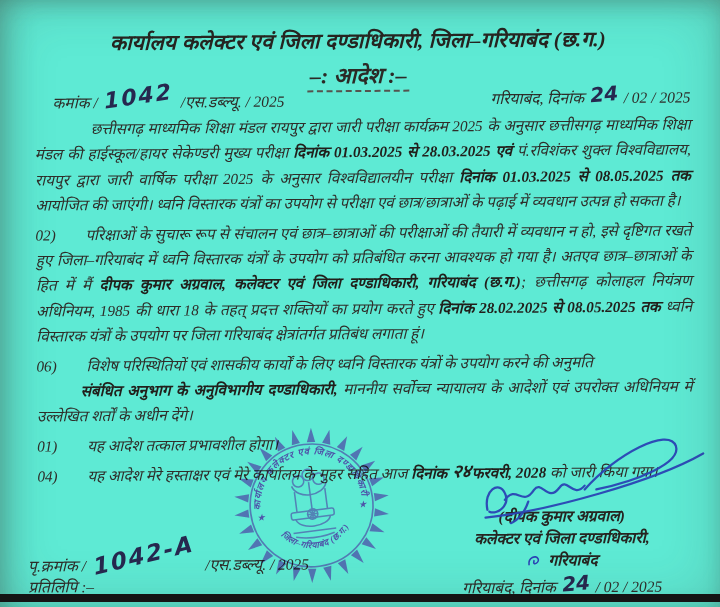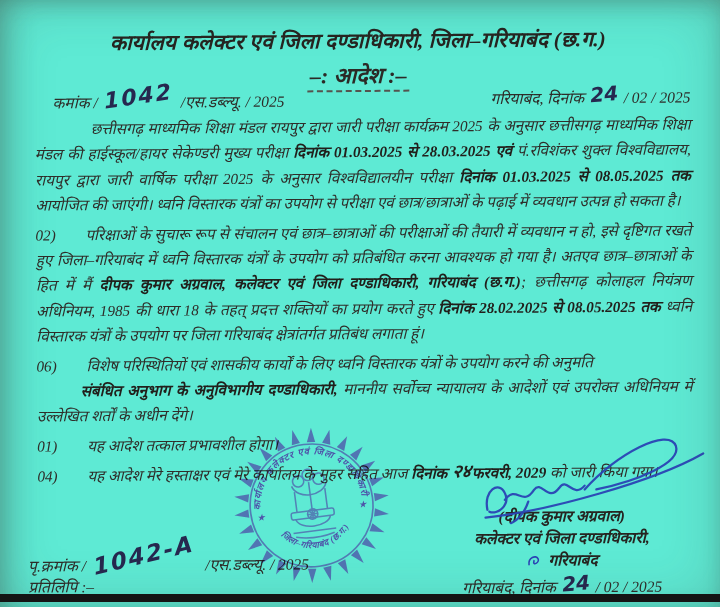--- a/index.html
+++ b/index.html
@@ -101,21 +101,21 @@
       <p>
         <span class="marker">02)</span><span><span>परिक्षाओं के सुचारू रूप से संचालन एवं छात्र–छात्राओं की परीक्षाओं की तैयारी में व्यवधान न हो, इसे दृष्टिगत रखते हुए जिला–गरियाबंद में ध्वनि विस्तारक यंत्रों के उपयोग को प्रतिबंधित करना आवश्यक हो गया है। अतएव छात्र–छात्राओं के हित में मैं </span><span class="b">दीपक कुमार अग्रवाल, कलेक्टर एवं जिला दण्डाधिकारी, गरियाबंद (छ.ग.)</span><span>; छत्तीसगढ़ कोलाहल नियंत्रण अधिनियम, 1985 की धारा 18 के तहत् प्रदत्त शक्तियों का प्रयोग करते हुए </span><span class="b">दिनांक 28.02.2025 से 08.05.2025 तक</span><span> ध्वनि विस्तारक यंत्रों के उपयोग पर जिला गरियाबंद क्षेत्रांतर्गत प्रतिबंध लगाता हूं।</span></span>
       </p>
       <p>
         <span class="marker">06)</span><span><span>विशेष परिस्थितियों एवं शासकीय कार्यों के लिए ध्वनि विस्तारक यंत्रों के उपयोग करने की अनुमति</span><br><span class="tab"></span><span class="b">संबंधित अनुभाग के अनुविभागीय दण्डाधिकारी,</span><span> माननीय सर्वोच्च न्यायालय के आदेशों एवं उपरोक्त अधिनियम में उल्लेखित शर्तों के अधीन देंगे।</span></span>
       </p>
       <p>
         <span class="marker">01)</span><span><span>यह आदेश तत्काल प्रभावशील होगा।</span></span>
       </p>
       <p>
-        <span class="marker">04)</span><span><span>यह आदेश मेरे हस्ताक्षर एवं मेरे कार्यालय के मुहर सहित आज </span><span class="b">दिनांक </span><span class="b hand hand-inline">२४</span><span class="b">फरवरी, 2029</span><span> को जारी किया गया।</span></span>
+        <span class="marker">04)</span><span><span>यह आदेश मेरे हस्ताक्षर एवं मेरे कार्यालय के मुहर सहित आज </span><span class="b">दिनांक </span><span class="b hand hand-inline">२४</span><span class="b">फरवरी, 2028</span><span> को जारी किया गया।</span></span>
       </p>
     </div>
 
     <svg class="seal" viewBox="0 0 174 174">
       <g fill="none" stroke="#4c3fa3" opacity="0.92">
         <path id="seal-spikes" fill="#4c3fa3" stroke="none" opacity="0.85" d="M148.9,82.9 L163.0,87.0 L148.9,91.1 Z M148.1,97.8 L160.8,105.2 L146.1,105.8 Z M143.7,112.1 L154.3,122.3 L139.9,119.4 Z M136.0,124.9 L143.9,137.4 L130.6,131.1 Z M125.5,135.6 L130.2,149.5 L118.8,140.3 Z M112.8,143.4 L113.9,158.1 L105.1,146.3 Z M98.5,147.9 L96.2,162.4 L90.4,148.9 Z M83.6,148.9 L77.8,162.4 L75.5,147.9 Z M68.9,146.3 L60.1,158.1 L61.2,143.4 Z M55.2,140.3 L43.8,149.5 L48.5,135.6 Z M43.4,131.1 L30.1,137.4 L38.0,124.9 Z M34.1,119.4 L19.7,122.3 L30.3,112.1 Z M27.9,105.8 L13.2,105.2 L25.9,97.8 Z M25.1,91.1 L11.0,87.0 L25.1,82.9 Z M25.9,76.2 L13.2,68.8 L27.9,68.2 Z M30.3,61.9 L19.7,51.7 L34.1,54.6 Z M38.0,49.1 L30.1,36.6 L43.4,42.9 Z M48.5,38.4 L43.8,24.5 L55.2,33.7 Z M61.2,30.6 L60.1,15.9 L68.9,27.7 Z M75.5,26.1 L77.8,11.6 L83.6,25.1 Z M90.4,25.1 L96.2,11.6 L98.5,26.1 Z M105.1,27.7 L113.9,15.9 L112.8,30.6 Z M118.8,33.7 L130.2,24.5 L125.5,38.4 Z M130.6,42.9 L143.9,36.6 L136.0,49.1 Z M139.9,54.6 L154.3,51.7 L143.7,61.9 Z M146.1,68.2 L160.8,68.8 L148.1,76.2 Z "></path>
         <circle cx="87" cy="87" r="60" stroke-width="1.6" opacity="0.8"></circle>
 
         <g stroke-width="1.5" opacity="0.75">
           <circle cx="77" cy="62" r="5.5"></circle>

